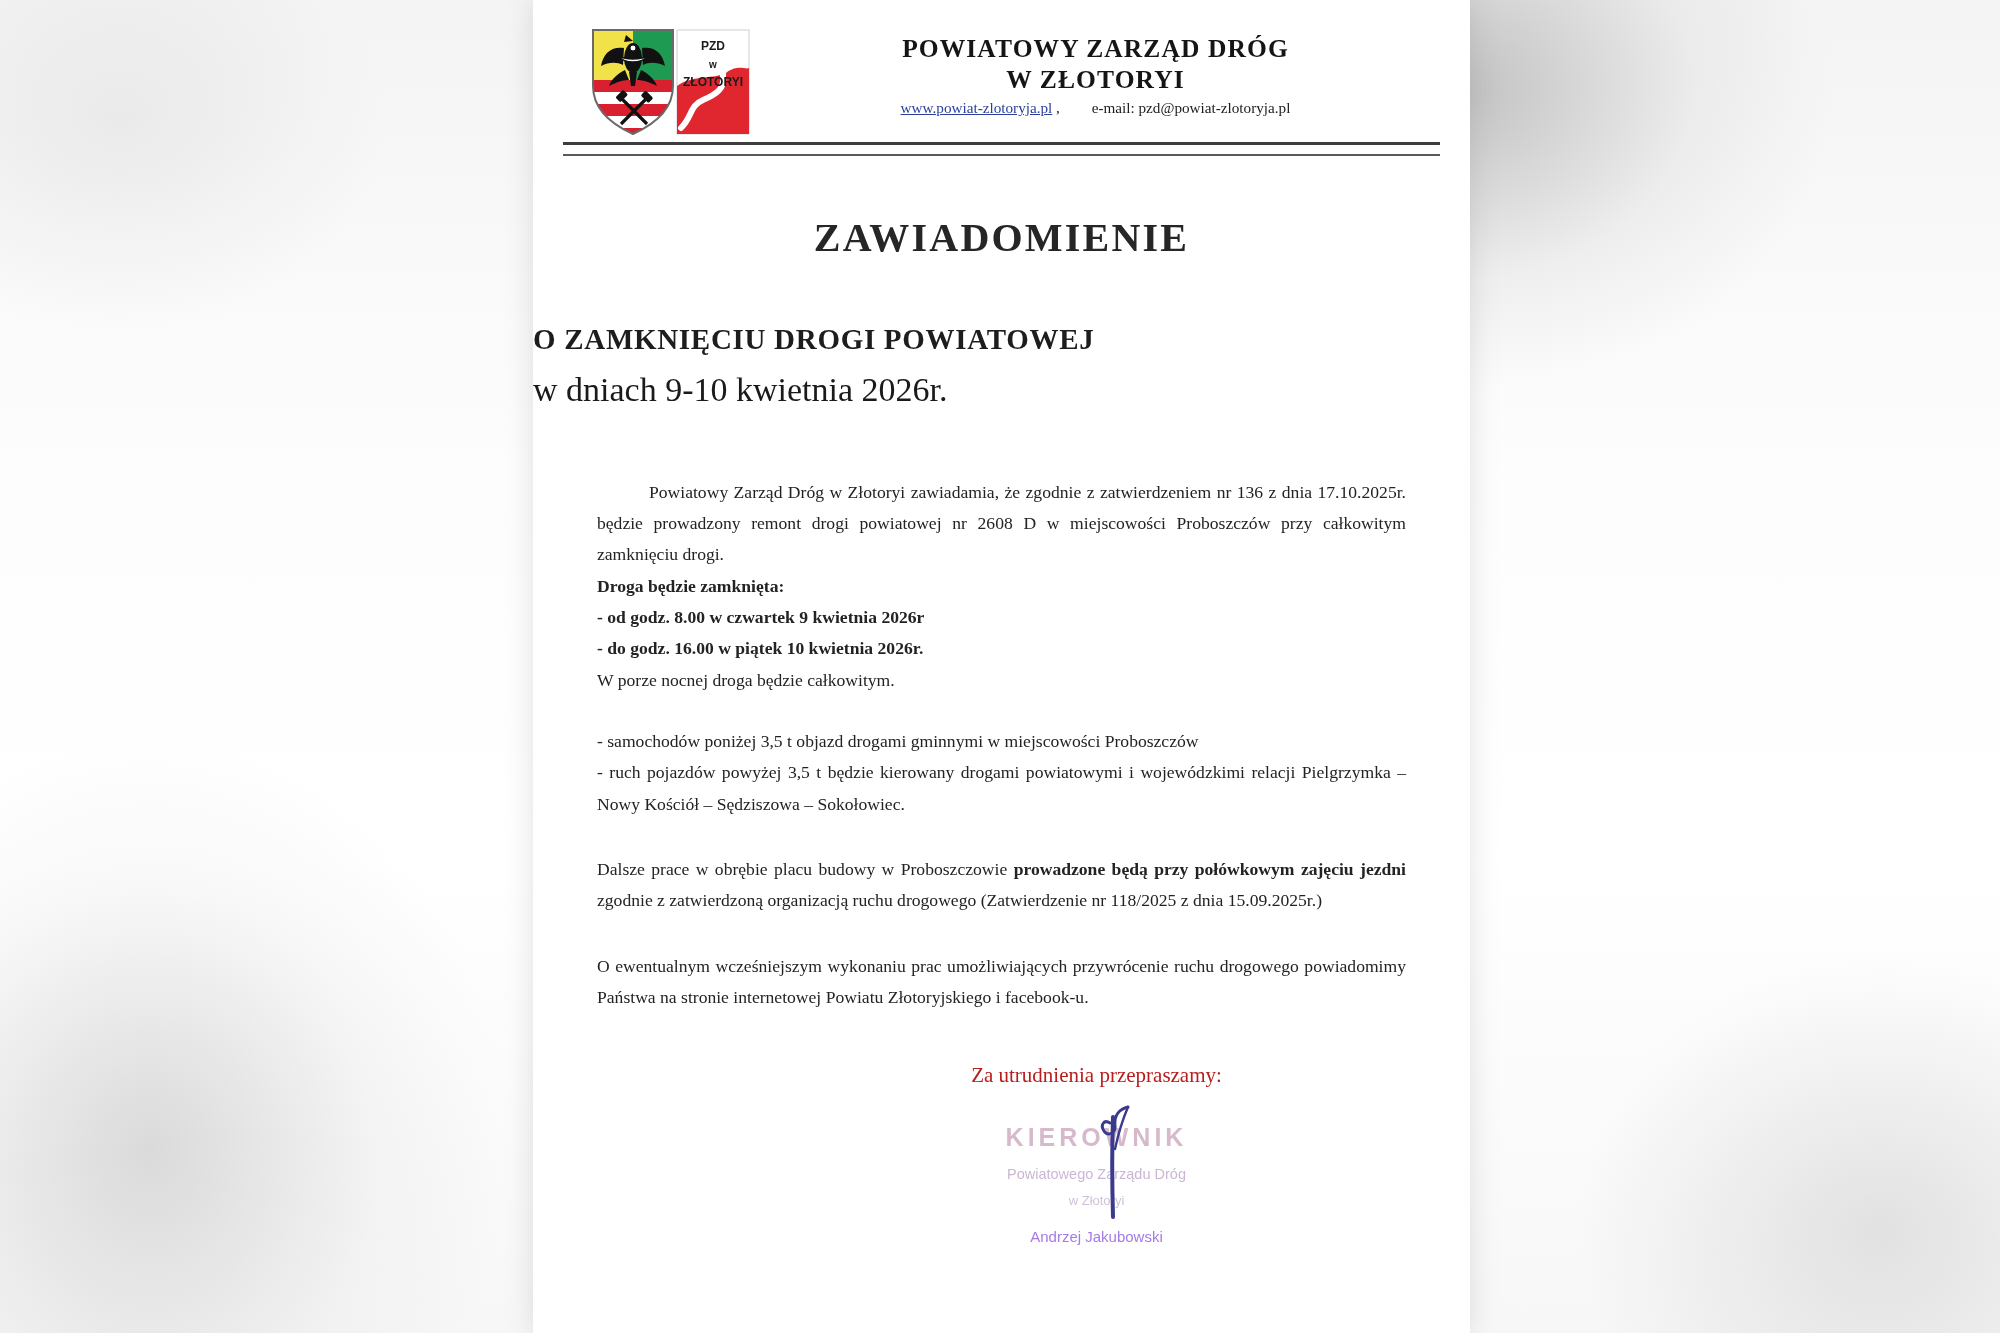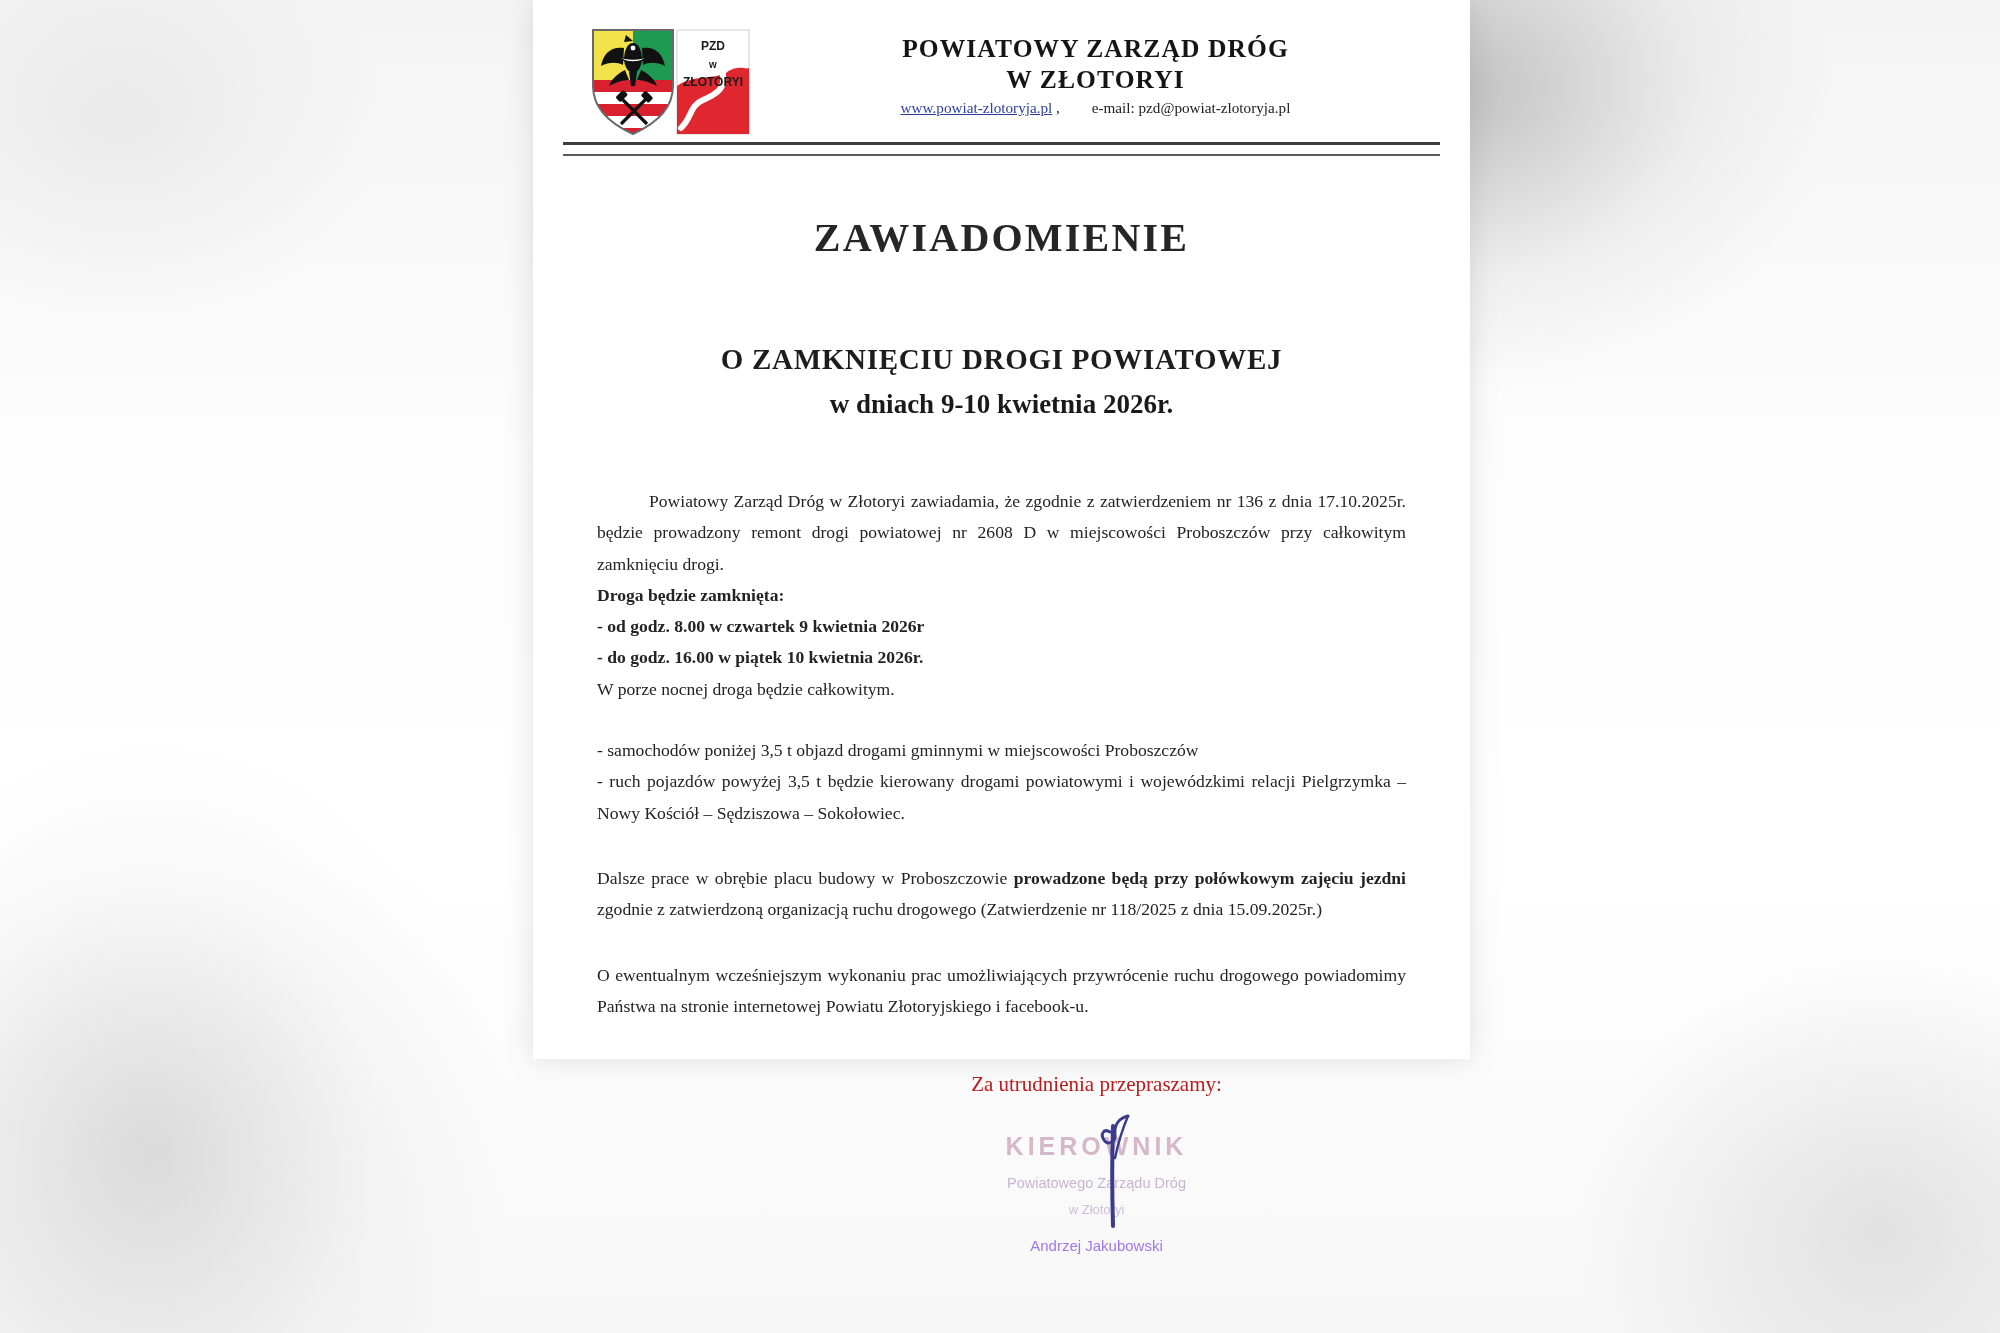--- a/index.html
+++ b/index.html
@@ -27,21 +27,21 @@
       radial-gradient(ellipse 420px 380px at 1880px 1230px, rgba(180,180,180,0.34) 0%, rgba(255,255,255,0) 72%),
       linear-gradient(180deg, #f4f4f4 0%, #fdfdfd 35%, #ffffff 65%, #f7f7f7 100%);
   }
 
   
   .page {
     position: absolute;
     left: 533px;
     top: 0;
     width: 937px;
-    height: 1059px;
+    height: 1333px;
     background: #ffffff;
     box-shadow: 0 0 26px rgba(120,120,120,0.22);
   }
   .page-inner {
     position: absolute;
     left: 0; right: 0; top: 0;
     padding: 0;
   }
 
   
@@ -109,33 +109,33 @@
   
   .title-main {
     text-align: center;
     font-size: 40px;
     font-weight: bold;
     letter-spacing: 2.2px;
     margin-top: 58px;
     color: #262626;
   }
   .subtitle-block {
-    text-align: center;
-    margin-top: 76px;
+    text-align: left;
+    margin-top: 56px;
   }
   .sub-1, .sub-2 {
     font-size: 29px;
     font-weight: bold;
     letter-spacing: 0.7px;
     line-height: 1.52;
     color: #1d1d1d;
   }
   .sub-3 {
-    font-size: 27px;
-    font-weight: bold;
+    font-size: 34px;
+    font-weight: normal;
     line-height: 1.55;
     margin-top: 3px;
     color: #1a1a1a;
   }
 
   
   .body {
     margin: 60px 64px 0 64px;
     font-size: 17.6px;
     line-height: 1.78;

